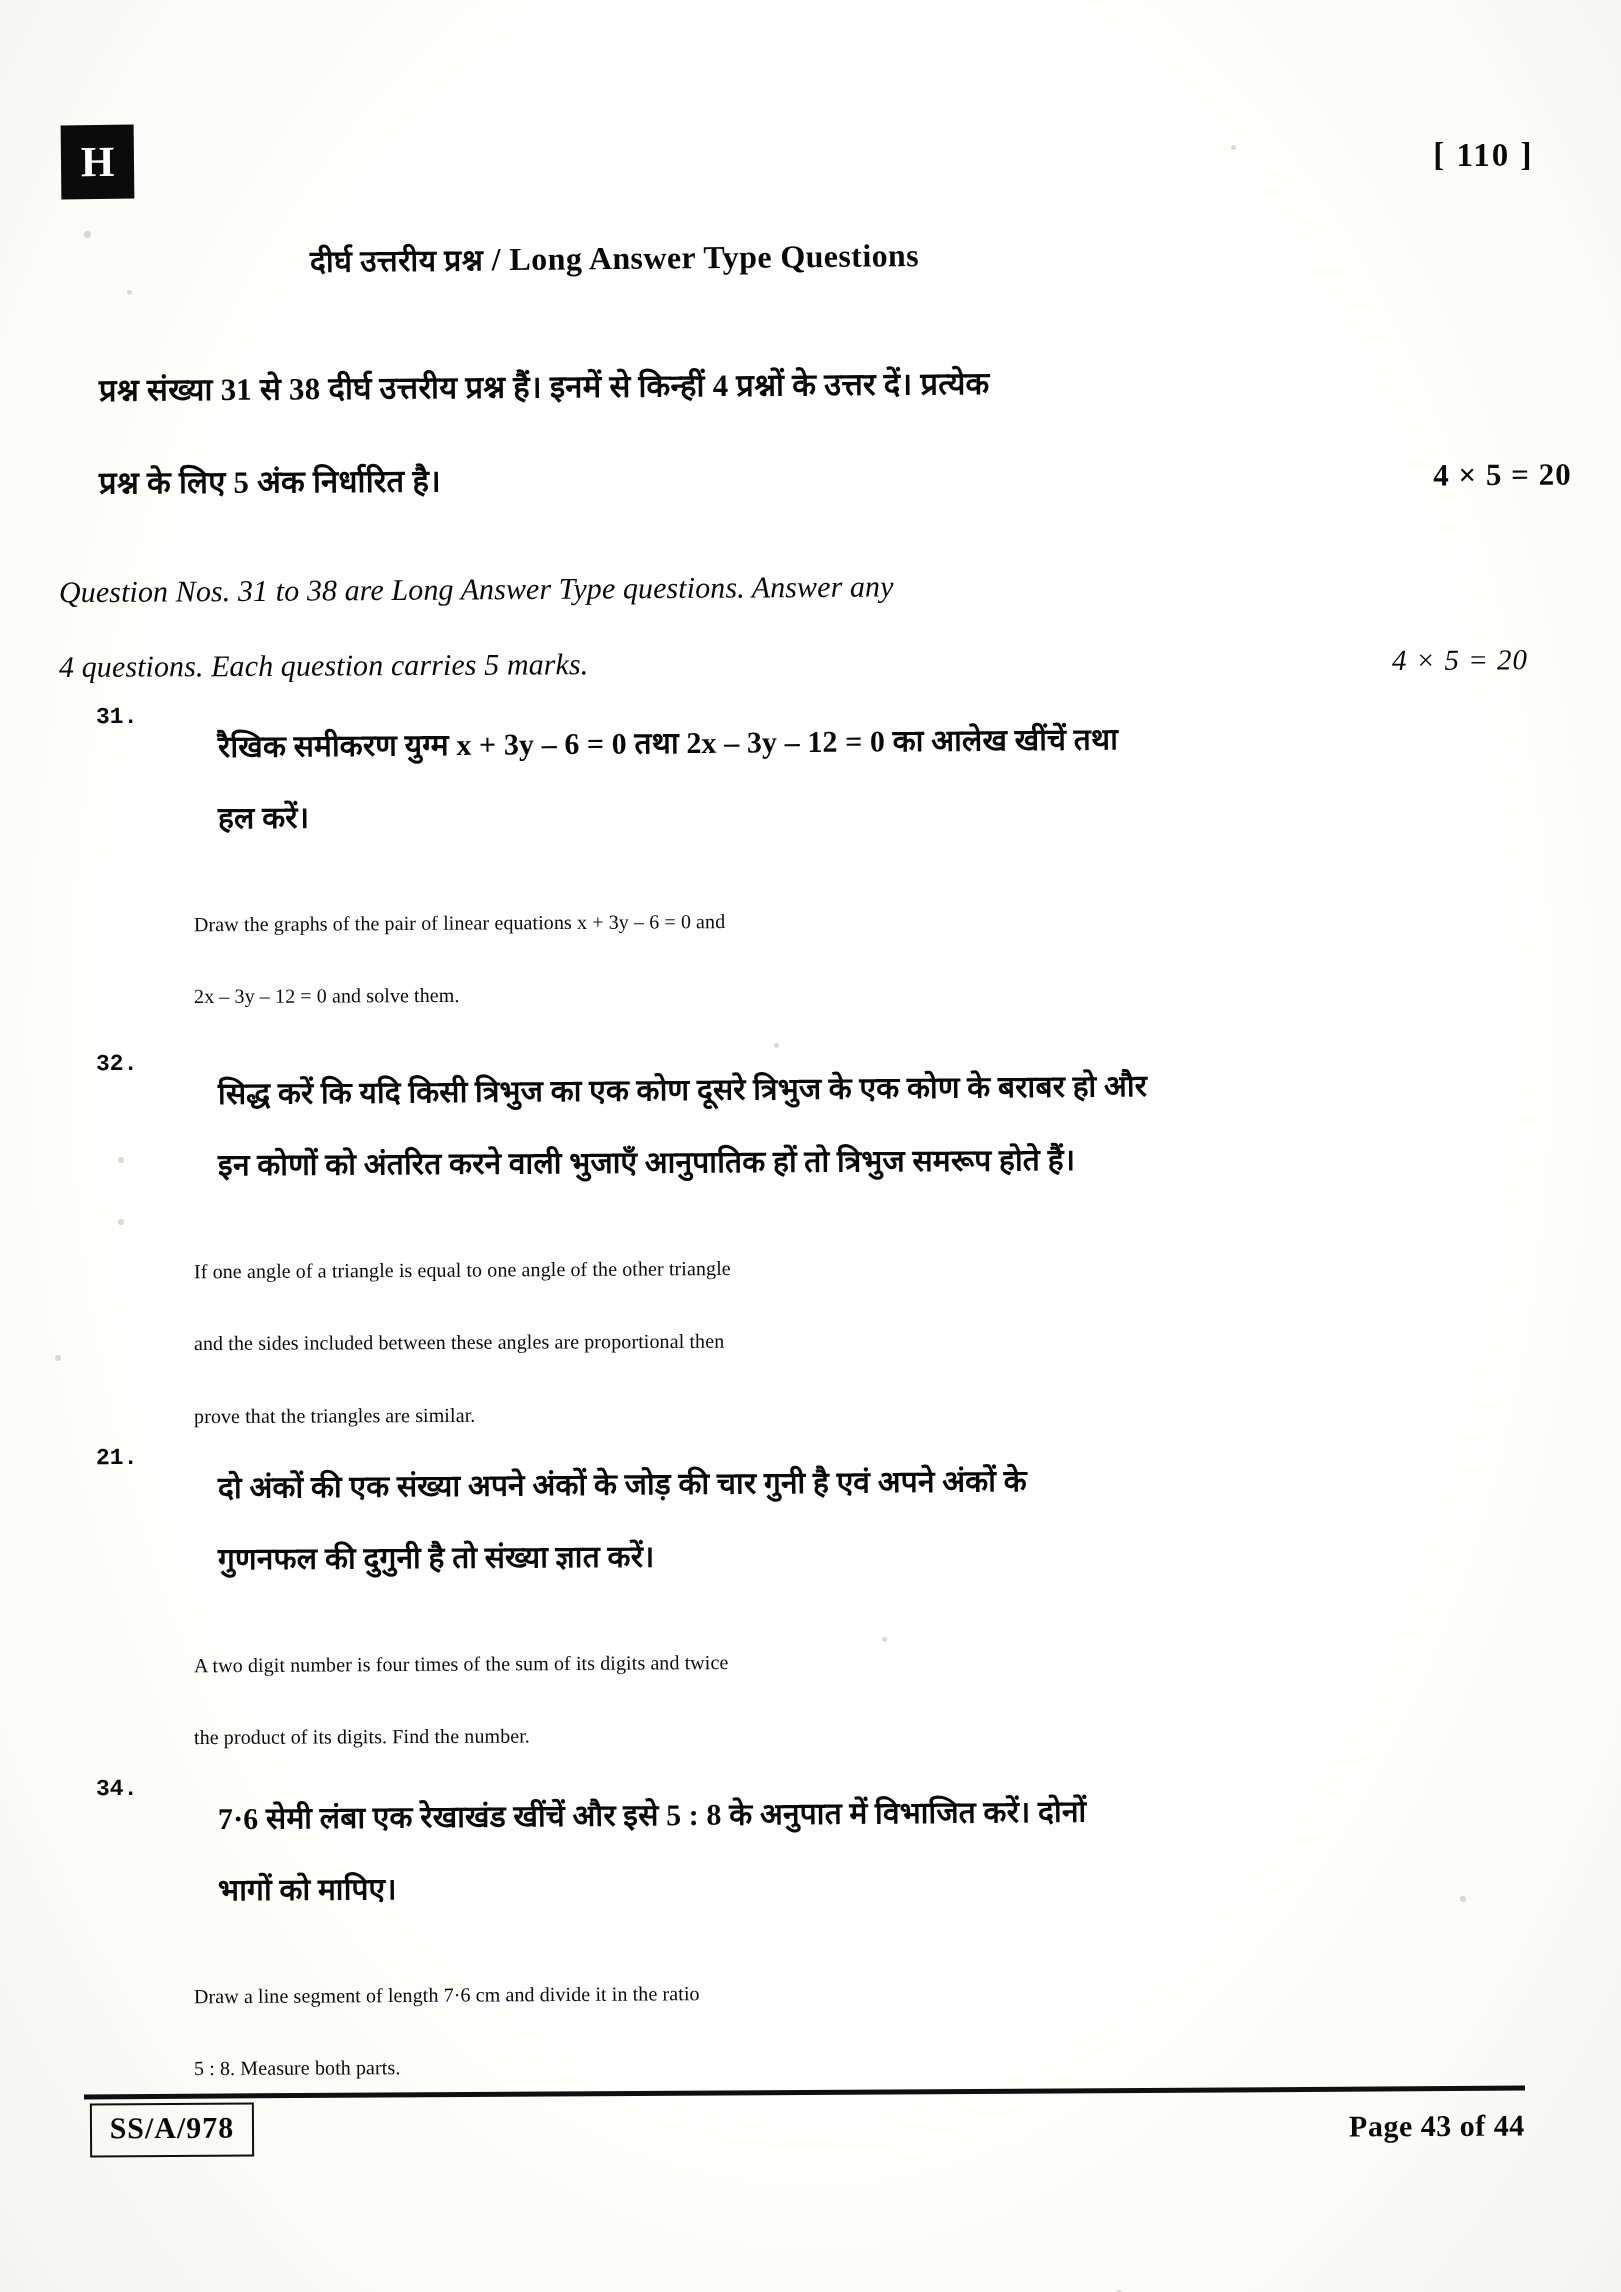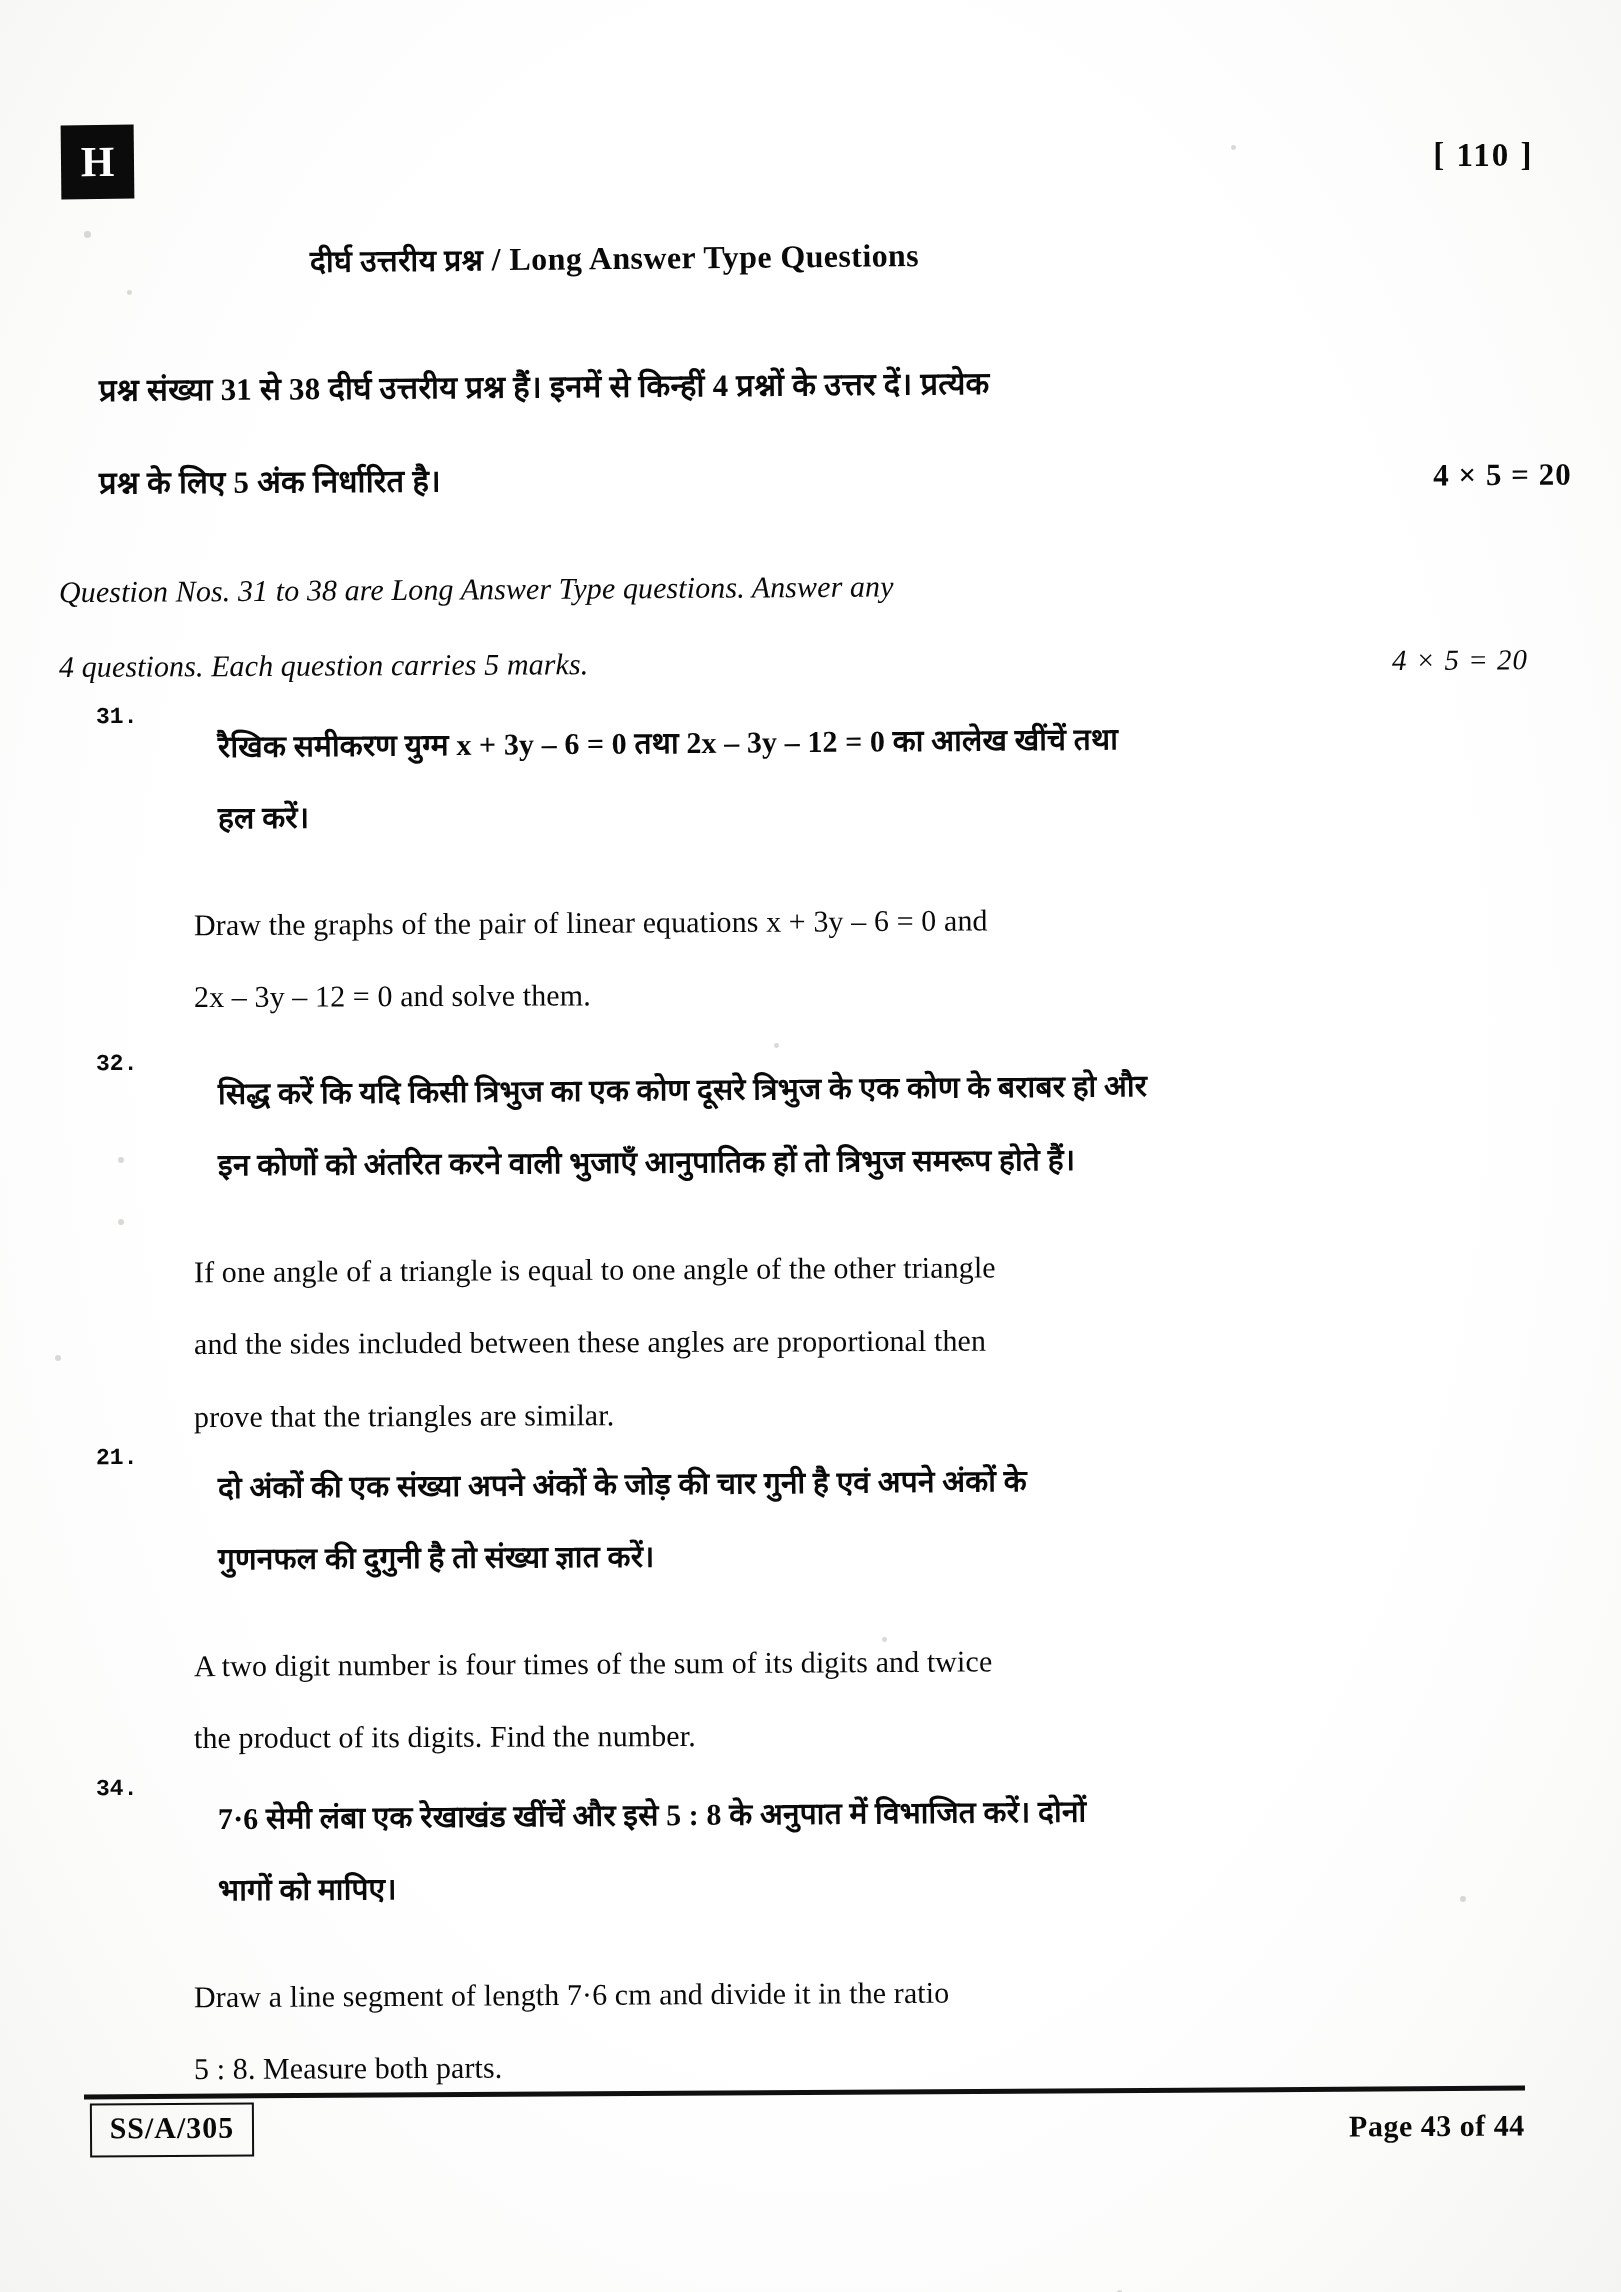--- a/index.html
+++ b/index.html
@@ -168,21 +168,21 @@
   .q-hi .ln { display: block; white-space: nowrap; }
   .q-hi .ln.justify {
     display: flex;
     justify-content: space-between;
     white-space: nowrap;
   }
   .q-en {
     position: absolute;
     left: 135px;
     width: 1392px;
-    font-size: 30px;
+    font-size: 20px;
     line-height: 73px;
     letter-spacing: 0.1px;
   }
   .q-en .ln { display: block; white-space: nowrap; }
 
   .tilt-a { transform: rotate(-0.5deg); }
   .tilt-b { transform: rotate(-0.35deg); }
   .tilt-c { transform: rotate(-0.25deg); }
 
   
@@ -300,21 +300,21 @@
       <span class="ln tilt-a">7·6 सेमी लंबा एक रेखाखंड खींचें और इसे 5 : 8 के अनुपात में विभाजित करें। दोनों</span>
       <span class="ln tilt-b">भागों को मापिए।</span>
     </div>
     <div class="q-en" style="top:180px;">
       <span class="ln tilt-b">Draw a line segment of length 7·6 cm and divide it in the ratio</span>
       <span class="ln tilt-c">5 : 8. Measure both parts.</span>
     </div>
   </div>
 
   <div class="footer-rule"></div>
-  <div class="paper-code">SS/A/305</div>
+  <div class="paper-code">SS/A/978</div>
   <div class="page-label">Page 43 of 44</div>
 
   <div class="speck" style="left:84px;  top:231px;  width:6.9px; height:6.9px;"></div>
   <div class="speck" style="left:127px; top:290px;  width:4.9px; height:4.9px;"></div>
   <div class="speck" style="left:1231px;top:145px;  width:4.9px; height:4.9px;"></div>
   <div class="speck" style="left:118px; top:1157px; width:5.9px; height:5.9px;"></div>
   <div class="speck" style="left:118px; top:1219px; width:5.9px; height:5.9px;"></div>
   <div class="speck" style="left:55px;  top:1355px; width:5.9px; height:5.9px;"></div>
   <div class="speck" style="left:1460px;top:1896px; width:5.9px; height:5.9px;"></div>
   <div class="speck" style="left:882px; top:1637px; width:4.9px; height:4.9px;"></div>

